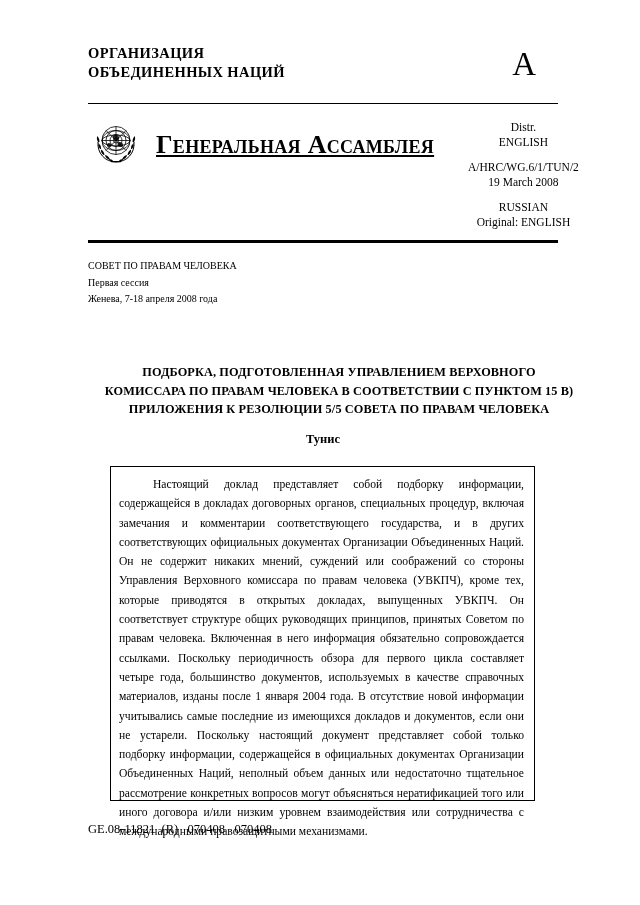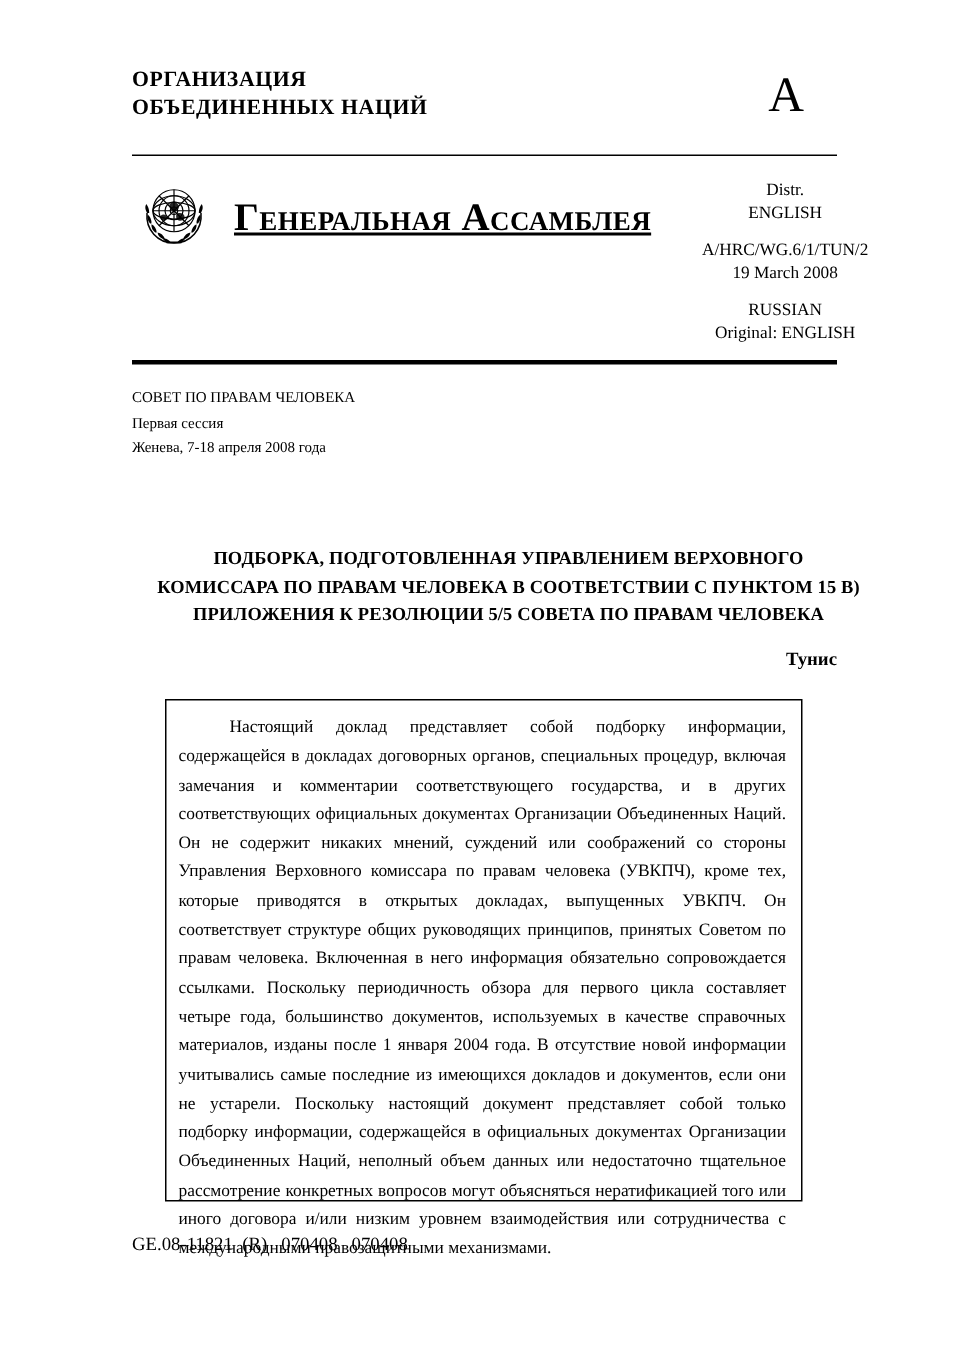--- a/index.html
+++ b/index.html
@@ -127,21 +127,21 @@
     letter-spacing: 0.1px;
     margin-left: 16px;
   }
   .doc-title div { white-space: nowrap; }
 
   .country {
     position: absolute;
     left: 88px;
     top: 432px;
     width: 470px;
-    text-align: right;
+    text-align: center;
     font-weight: bold;
     font-size: 12.5px;
   }
 
   
   .abstract-box {
     position: absolute;
     left: 110px;
     top: 466px;
     width: 425px;

